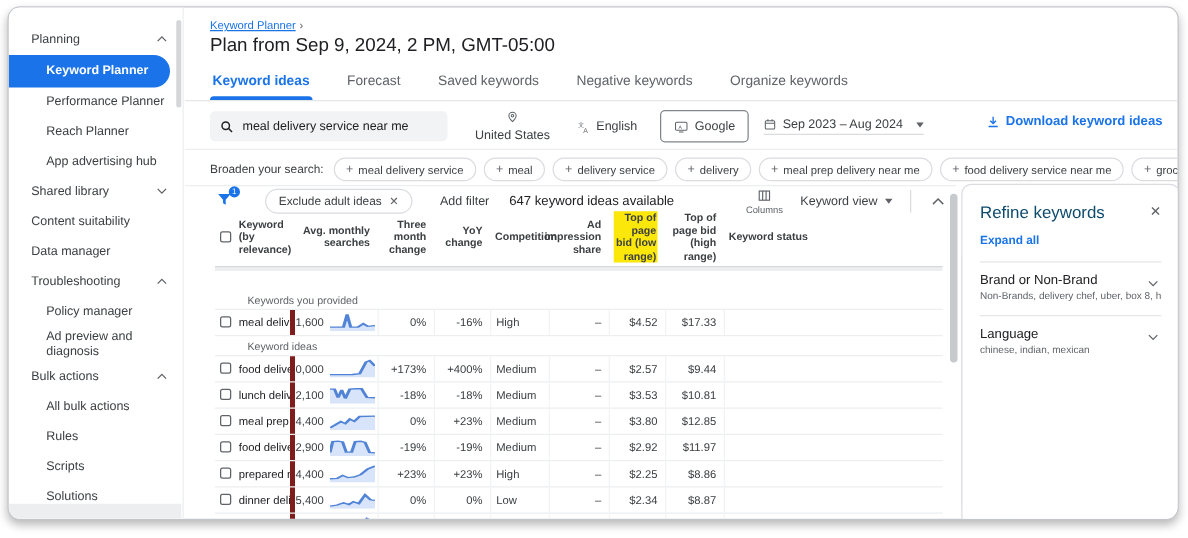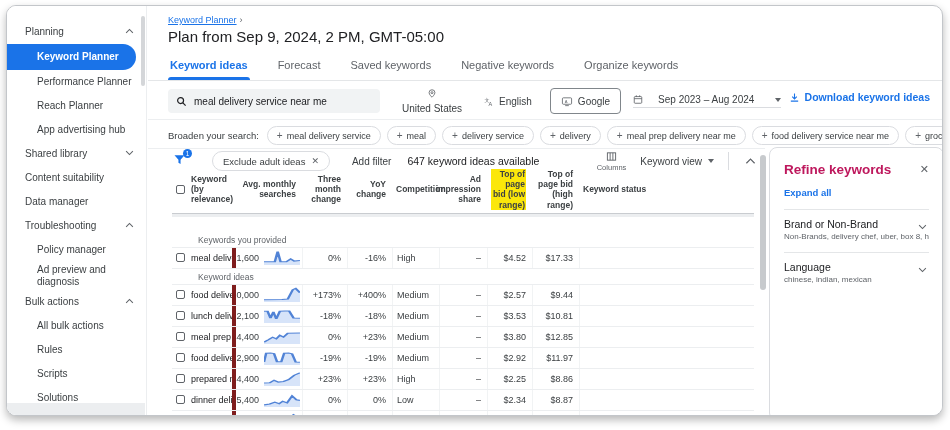--- a/index.html
+++ b/index.html
@@ -25,27 +25,27 @@
   .bc-sep { color:#5f6368; margin-left:3px; }
   .page-title { position:absolute; left:20px; top:22px; font-size:15px; font-weight:normal; color:#202124; }
   .tabs { position:absolute; left:20px; top:47px; height:27px; display:flex; gap:26px; }
   .tab { font-size:11px; color:#5f6368; padding:6px 2px; cursor:pointer; position:relative; white-space:nowrap; }
   .tab.active { color:#1a73e8; font-weight:bold; }
   .tab.active::after { content:""; position:absolute; left:0; right:0; bottom:0; height:3px;
                        background:#1a73e8; border-radius:3px 3px 0 0; }
   .tabs-line { position:absolute; left:0; right:0; top:74px; border-bottom:1px solid #e4e6e8; }
   
   .search-row { position:absolute; left:20px; top:80px; right:10px; height:30px; display:flex; align-items:center; }
-  .search-box { display:flex; align-items:center; gap:7px; width:212px; height:24px; background:#f1f3f4;
+  .search-box { display:flex; align-items:center; gap:7px; width:190px; height:24px; background:#f1f3f4;
                 border-radius:4px; padding:0 8px; font-size:10px; color:#202124; cursor:text; }
   .s-item { display:flex; align-items:center; gap:4px; font-size:10px; color:#3c4043; cursor:pointer; white-space:nowrap; }
   .loc { margin-left:22px;flex-direction:column; } .lang { margin-left:22px; }
   .network-box { display:flex; align-items:center; gap:5px; border:1px solid #80868b; border-radius:4px;
                  height:26px; padding:0 10px; margin-left:18px; font-size:10px; color:#3c4043; cursor:pointer; }
-  .date-item { display:flex; align-items:center; gap:15px; margin-left:12px; font-size:10px; color:#3c4043;
+  .date-item { display:flex; align-items:center; gap:5px; margin-left:12px; font-size:10px; color:#3c4043;
                border-bottom:1px solid #dadce0; padding-bottom:2px; cursor:pointer; }
   .caret { width:0; height:0; border-left:3.5px solid transparent; border-right:3.5px solid transparent;
            border-top:4px solid #5f6368; display:inline-block; margin-left:6px; }
   .download { position:absolute; right:2px; top:5px; display:flex; align-items:center; gap:5px;
               color:#1a73e8; font-size:10.5px; font-weight:bold; cursor:pointer; white-space:nowrap; }
   .div1 { position:absolute; left:0; right:0; top:113px; border-bottom:1px solid #eceef0; }
   
   .broaden { position:absolute; left:20px; top:117px; right:4px; height:25px; display:flex; align-items:center; gap:6px; }
   .broaden-label { font-size:9.5px; color:#3c4043; white-space:nowrap; margin-right:2px; }
   .chip { display:inline-flex; align-items:center; gap:4px; border:1px solid #dadce0; border-radius:11px;
@@ -88,21 +88,21 @@
   .avg-cell { display:flex; align-items:center; justify-content:flex-end; gap:5px; padding:0 2px 0 4px;
               border-left:4px solid #7f1d1d; overflow:hidden; }
   .avg-num { font-size:9px; color:#3c4043; }
   .spark { width:36px; height:15px; flex:none; }
   
   .v-scroll { position:absolute; left:612px; top:143px; bottom:0; width:6px; }
   .v-thumb { position:absolute; top:6px; width:6px; height:135px; background:#c7cacd; border-radius:3px; }
   .refine { position:absolute; left:621px; right:-2px; top:141px; bottom:-6px; background:#fff;
             border:1px solid #dadce0; border-radius:8px; padding:14px 14px 0 14px; }
   .refine-head { display:flex; align-items:center; justify-content:space-between; }
-  .refine-title { font-size:13.5px; color:#be185d;font-weight:bold; }
+  .refine-title { font-size:13.5px; color:#0c4a6e; }
   .refine-close { color:#5f6368; font-size:11px; cursor:pointer; }
   .expand-all { font-size:9.5px; color:#1a73e8; font-weight:bold; margin-top:10px; cursor:pointer; }
   .rf-group { border-top:1px solid #e4e6e8; margin-top:11px; padding-top:8px; position:relative; cursor:pointer; }
   .rf-label { font-size:10.5px; color:#202124; }
   .rf-sub { font-size:8px; color:#5f6368; margin-top:2px; white-space:nowrap; overflow:hidden; }
   .rf-group .chev { position:absolute; right:2px; top:14px; }
   svg.ic { display:block; }
 </style>
 </head>
 <body>

